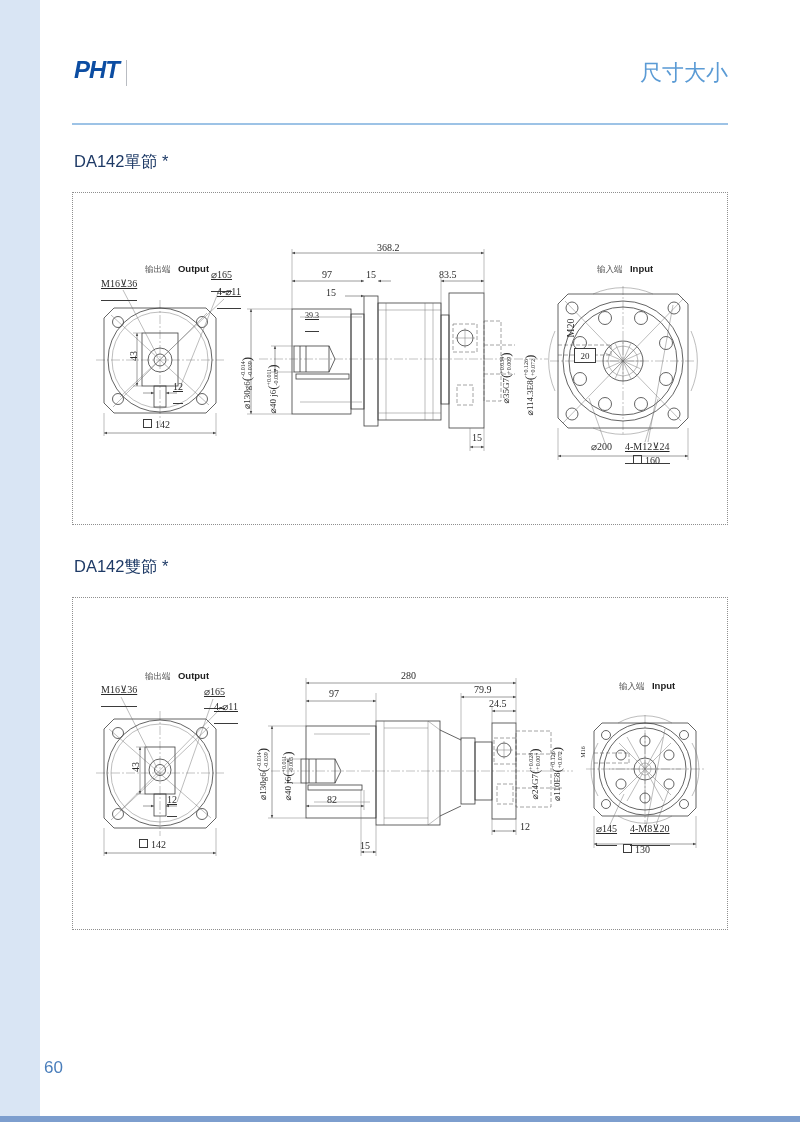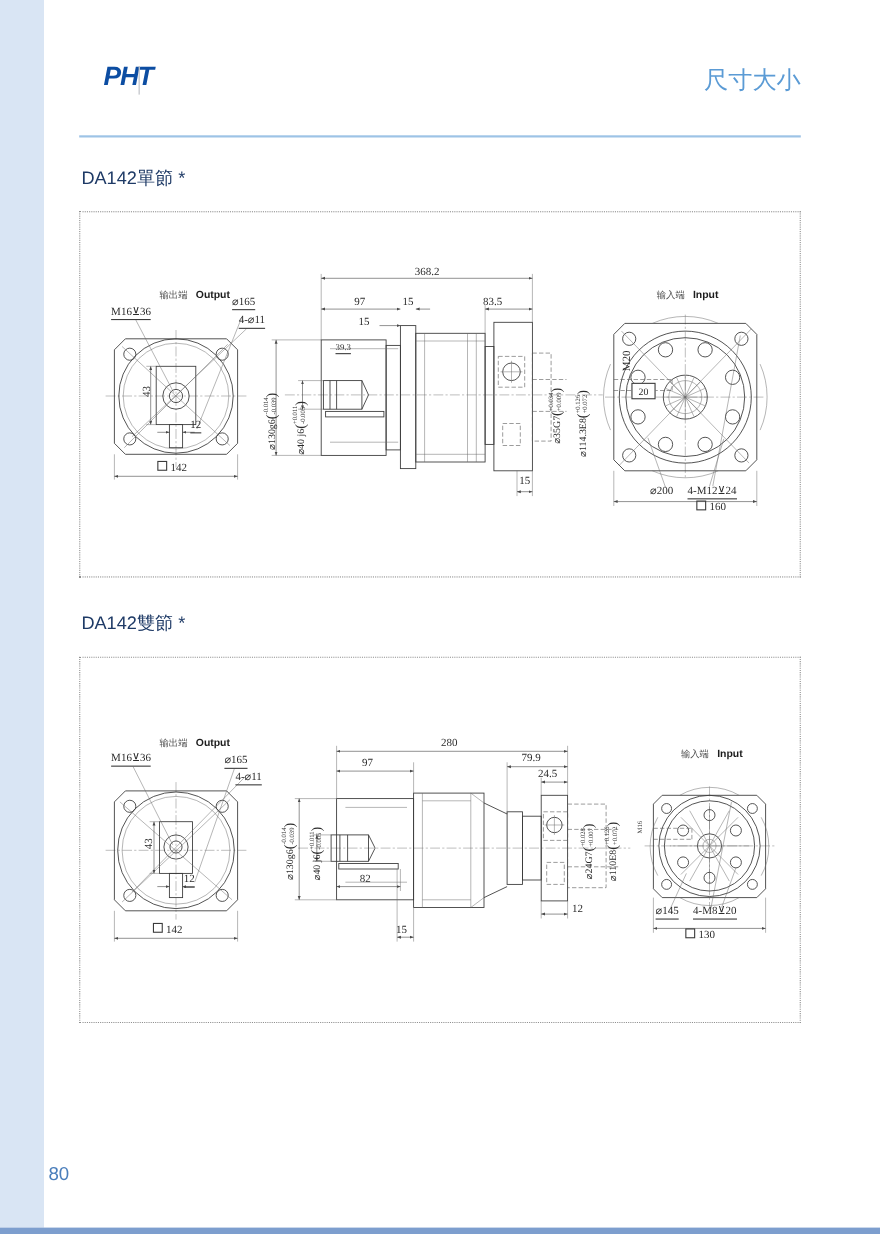--- a/index.html
+++ b/index.html
@@ -3,21 +3,21 @@
 <meta charset="utf-8">
 <style>
   html,body{margin:0;padding:0;background:#ffffff;}
   .page{position:relative;width:800px;height:1122px;background:#ffffff;overflow:hidden;
         font-family:"Liberation Sans",sans-serif;}
   .side-strip{position:absolute;left:0;top:0;width:40px;height:1116px;background:#d9e5f4;}
   .bottom-bar{position:absolute;left:0;top:1116px;width:800px;height:6px;background:#7d9ece;}
 
   
   .brand{position:absolute;left:74px;top:56px;font:italic 800 24px "Liberation Sans",sans-serif;
-         color:#0c4da2;letter-spacing:-1px;margin-left:20px;}
+         color:#0c4da2;letter-spacing:-1px;}
   .brand-divider{position:absolute;left:126px;top:60px;width:1px;height:26px;background:#b9bcc2;}
   .company{position:absolute;left:140px;top:63px;font:700 17px "Liberation Sans",sans-serif;color:#3f4044;}
   .page-title{position:absolute;right:72px;top:58px;font:400 22px "Liberation Sans",sans-serif;color:#5b9bd5;}
   .header-rule{position:absolute;left:72px;top:123px;width:656px;height:2px;background:#9dc3e6;}
 
   .section-title{position:absolute;left:74px;font:400 16.5px "Liberation Sans",sans-serif;color:#1e3a66;}
   .st1{top:151px;} .st2{top:556px;}
 
   .draw-box{position:absolute;left:72px;width:654px;height:331px;border:1px dotted #8f8f8f;background:#fff;}
   .db1{top:192px;} .db2{top:597px;}
@@ -26,21 +26,21 @@
   
   .s{fill:none;stroke:#3c3c3c;stroke-width:.8;}
   .t{fill:none;stroke:#6b6b6b;stroke-width:.45;}
   .d{fill:none;stroke:#5a5a5a;stroke-width:.55;stroke-dasharray:4 2;}
   .dd{fill:none;stroke:#7a7a7a;stroke-width:.45;stroke-dasharray:9 2 2 2;}
   .dim{stroke:#4a4a4a;stroke-width:.55;fill:none;}
 
   
   .lb{position:absolute;font:10px "Liberation Serif",serif;color:#2b2b2b;white-space:nowrap;line-height:1;}
   .sm{font-size:8px;}
-  .ul{border-bottom:1px solid #3b3b3b;padding-bottom:1px;}
+  .ul{border-bottom:1px solid #3b3b3b;padding-bottom:11px;text-decoration:underline;}
   .rot{transform:rotate(-90deg);transform-origin:center;width:30px;text-align:center;}
   .tiny{font-size:6px;width:20px;}
   .tol{position:absolute;width:86px;height:16px;display:flex;align-items:center;justify-content:center;
        transform:rotate(-90deg);transform-origin:center;font:9px "Liberation Serif",serif;
        color:#2b2b2b;white-space:nowrap;}
   .tol .paren{font-size:13px;}
   .tstack{display:flex;flex-direction:column;font-size:6px;line-height:1.15;}
   .dimbox{position:absolute;border:1px solid #3b3b3b;font:9px "Liberation Serif",serif;color:#2b2b2b;
           width:20px;height:13px;display:flex;align-items:center;justify-content:center;background:#fff;}
   .vtitle{position:absolute;white-space:nowrap;line-height:1;}
@@ -378,14 +378,14 @@
     <div class="vtitle" style="left:536px;top:78px">
       <span class="cn">输入端</span>
       <span class="en">Input</span>
     </div>
     <div class="lb rot tiny" style="left:500px;top:151px">M16</div>
     <div class="lb ul" style="left:523px;top:226px">⌀145</div>
     <div class="lb ul" style="left:557px;top:226px">4-M8⊻20</div>
     <div class="lb" style="left:550px;top:246px"><span class="sq"></span><span>130</span></div>
   </div>
 
-  <div class="page-number">80</div>
+  <div class="page-number">60</div>
 </div>
 
 </body></html>

